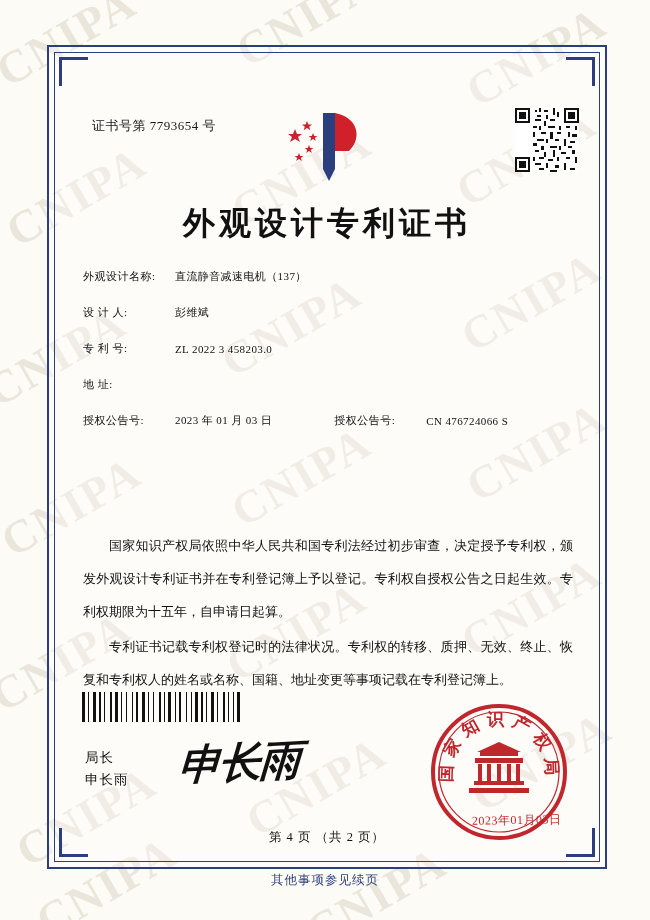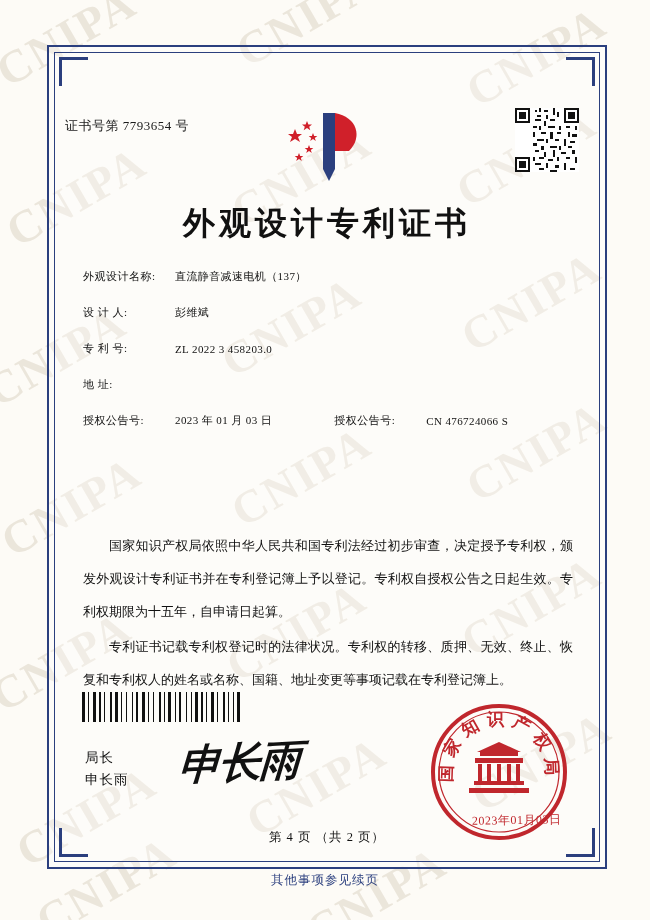--- a/index.html
+++ b/index.html
@@ -64,21 +64,21 @@
   .content {
     position: absolute;
     left: 0; top: 0;
     width: 556px;
     height: 820px;
   }
 
   
   .cert-no {
     position: absolute;
-    left: 16px;
+    left: 43px;
     top: 70px;
     font-size: 13px;
     color: #1a1a1a;
     letter-spacing: 0.5px;
   }
   .qr {
     position: absolute;
     right: 26px;
     top: 61px;
     width: 64px;

